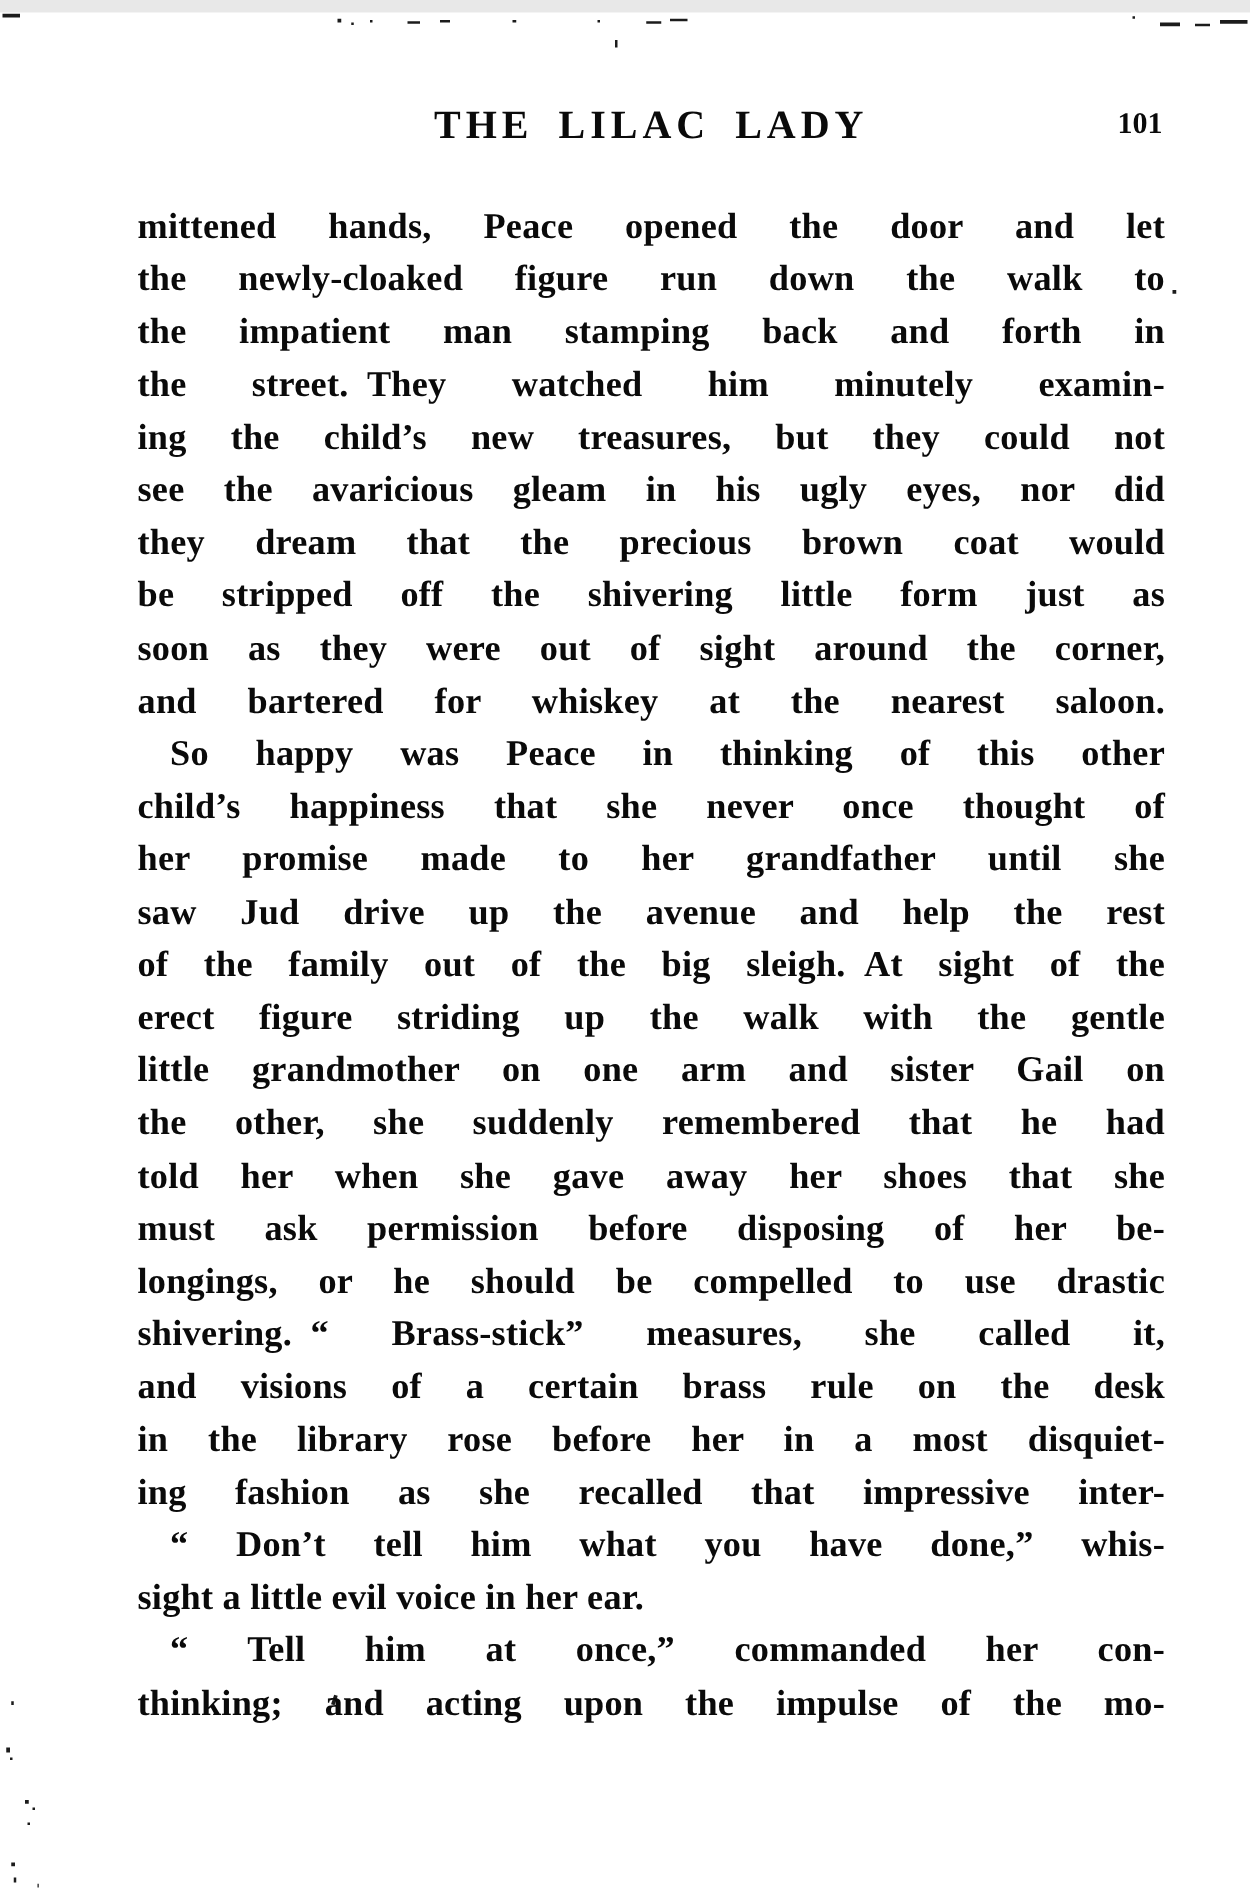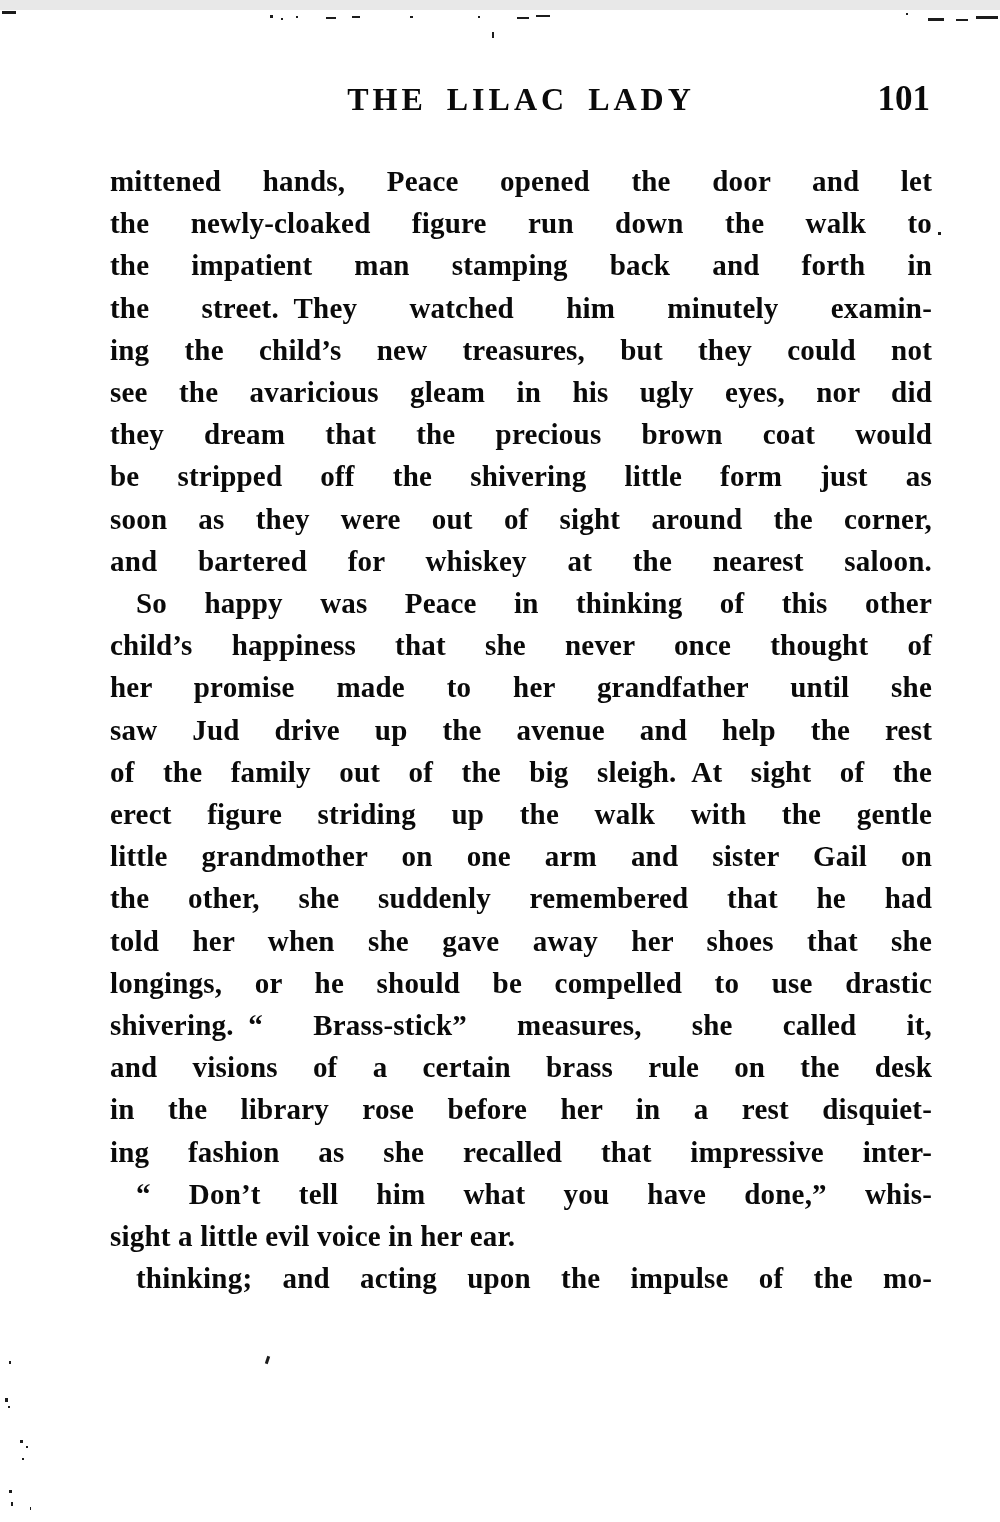--- a/index.html
+++ b/index.html
@@ -35,21 +35,21 @@
     font-weight: 700;
     letter-spacing: 4px;
     word-spacing: 8px;
     line-height: 38px;
     white-space: nowrap;
   }
   .page-number {
     position: absolute;
     right: 2px;
     top: 0;
-    font-size: 35px;
+    font-size: 24px;
     font-weight: 700;
     line-height: 38px;
   }
 
   
   .body-text {
     position: absolute;
     top: 150px;
     left: 110px;
     width: 822px;
@@ -132,28 +132,30 @@
       <div class="paragraph indent">
         <div class="line">So happy was Peace in thinking of this other</div>
         <div class="line">child’s happiness that she never once thought of</div>
         <div class="line">her promise made to her grandfather until she</div>
         <div class="line">saw Jud drive up the avenue and help the rest</div>
         <div class="line">of the family out of the big sleigh. At sight of the</div>
         <div class="line">erect figure striding up the walk with the gentle</div>
         <div class="line">little grandmother on one arm and sister Gail on</div>
         <div class="line">the other, she suddenly remembered that he had</div>
         <div class="line">told her when she gave away her shoes that she</div>
+        <div class="line">must ask permission before disposing of her be-</div>
         <div class="line">longings, or he should be compelled to use drastic</div>
         <div class="line">shivering. “ Brass-stick” measures, she called it,</div>
         <div class="line">and visions of a certain brass rule on the desk</div>
-        <div class="line">in the library rose before her in a rest disquiet-</div>
+        <div class="line">in the library rose before her in a most disquiet-</div>
         <div class="line">ing fashion as she recalled that impressive inter-</div>
       </div>
       <div class="paragraph indent">
         <div class="line">“ Don’t tell him what you have done,” whis-</div>
         <div class="line short">sight a little evil voice in her ear.</div>
       </div>
       <div class="paragraph indent">
+        <div class="line">“ Tell him at once,” commanded her con-</div>
         <div class="line">thinking; and acting upon the impulse of the mo-</div>
       </div>
     </main>
 
 </div>
 
 </body></html>

